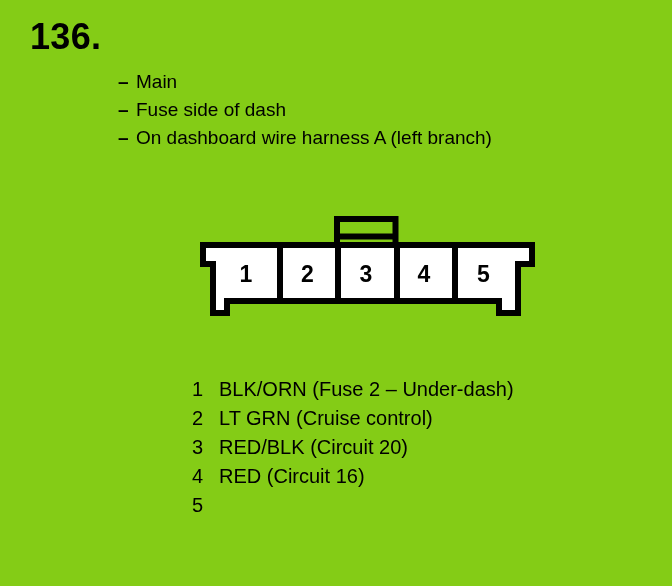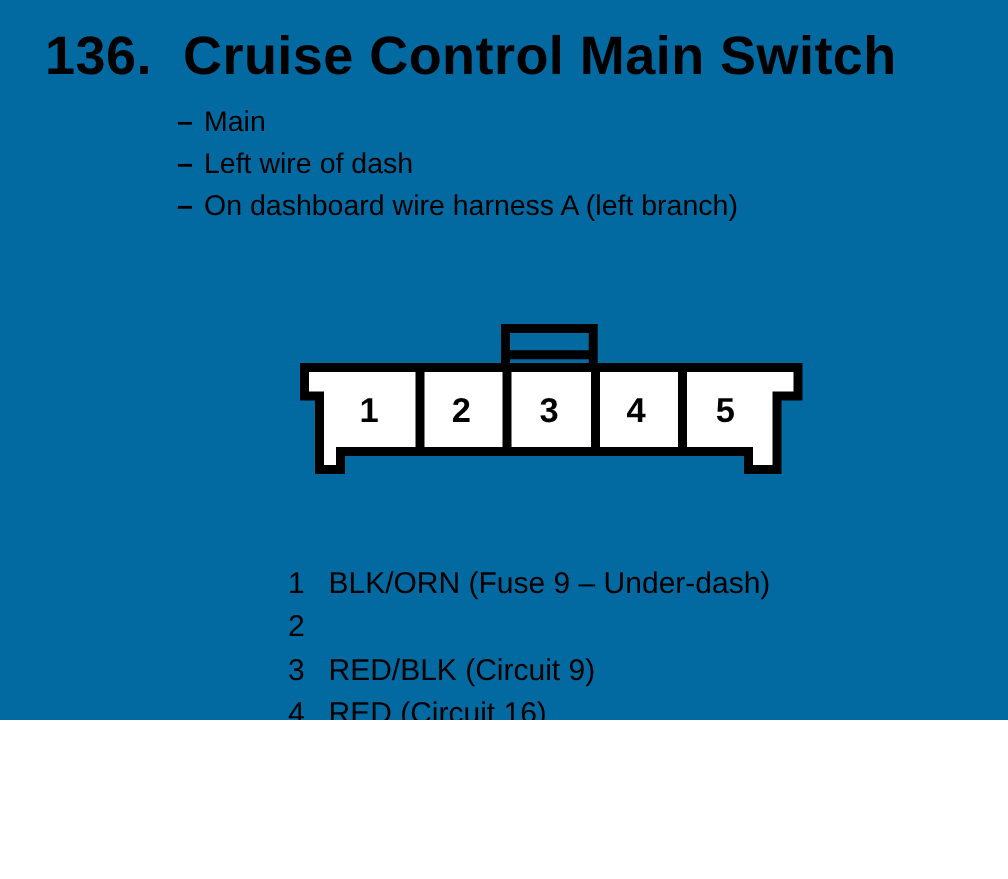--- a/index.html
+++ b/index.html
@@ -1,20 +1,20 @@
 <!DOCTYPE html>
 <html><head>
 <meta charset="utf-8">
 <style>
   html, body { margin: 0; padding: 0; background: #ffffff; }
   .page {
     position: relative;
     width: 672px;
-    height: 480px;
-    background: #0369a1;
+    height: 586px;
+    background: #84cc16;
     color: #000000;
     font-family: "Liberation Sans", sans-serif;
     overflow: hidden;
   }
 
   
   .title-row {
     position: absolute;
     left: 30px;
     top: 18px;
@@ -73,31 +73,30 @@
   .legend-row { display: flex; white-space: nowrap; }
   .legend-num { display: inline-block; width: 27px; }
 </style>
 </head>
 <body>
 
 <div class="page">
 
   <div class="title-row">
     <span class="title-number">136.</span>
-    <span class="title-text">Cruise Control Main Switch</span>
   </div>
 
   <div class="notes">
     <div class="note-row">
       <span class="note-marker">–</span>
       <span>Main</span>
     </div>
     <div class="note-row">
       <span class="note-marker">–</span>
-      <span>Left wire of dash</span>
+      <span>Fuse side of dash</span>
     </div>
     <div class="note-row">
       <span class="note-marker">–</span>
       <span>On dashboard wire harness A (left branch)</span>
     </div>
   </div>
 
   <svg class="connector-svg" viewBox="192 210 348 112" xmlns="http://www.w3.org/2000/svg">
 
     <path class="stroke" d="M337 247 L337 219 L395.5 219 L395.5 247"></path>
@@ -110,28 +109,29 @@
     <text x="246" y="281.5">1</text>
     <text x="307.5" y="281.5">2</text>
     <text x="366" y="281.5">3</text>
     <text x="424" y="281.5">4</text>
     <text x="483.5" y="281.5">5</text>
   </svg>
 
   <div class="legend">
     <div class="legend-row">
       <span class="legend-num">1</span>
-      <span>BLK/ORN (Fuse 9 – Under-dash)</span>
+      <span>BLK/ORN (Fuse 2 – Under-dash)</span>
     </div>
     <div class="legend-row">
       <span class="legend-num">2</span>
+      <span>LT GRN (Cruise control)</span>
     </div>
     <div class="legend-row">
       <span class="legend-num">3</span>
-      <span>RED/BLK (Circuit 9)</span>
+      <span>RED/BLK (Circuit 20)</span>
     </div>
     <div class="legend-row">
       <span class="legend-num">4</span>
       <span>RED (Circuit 16)</span>
     </div>
     <div class="legend-row">
       <span class="legend-num">5</span>
     </div>
   </div>
 

